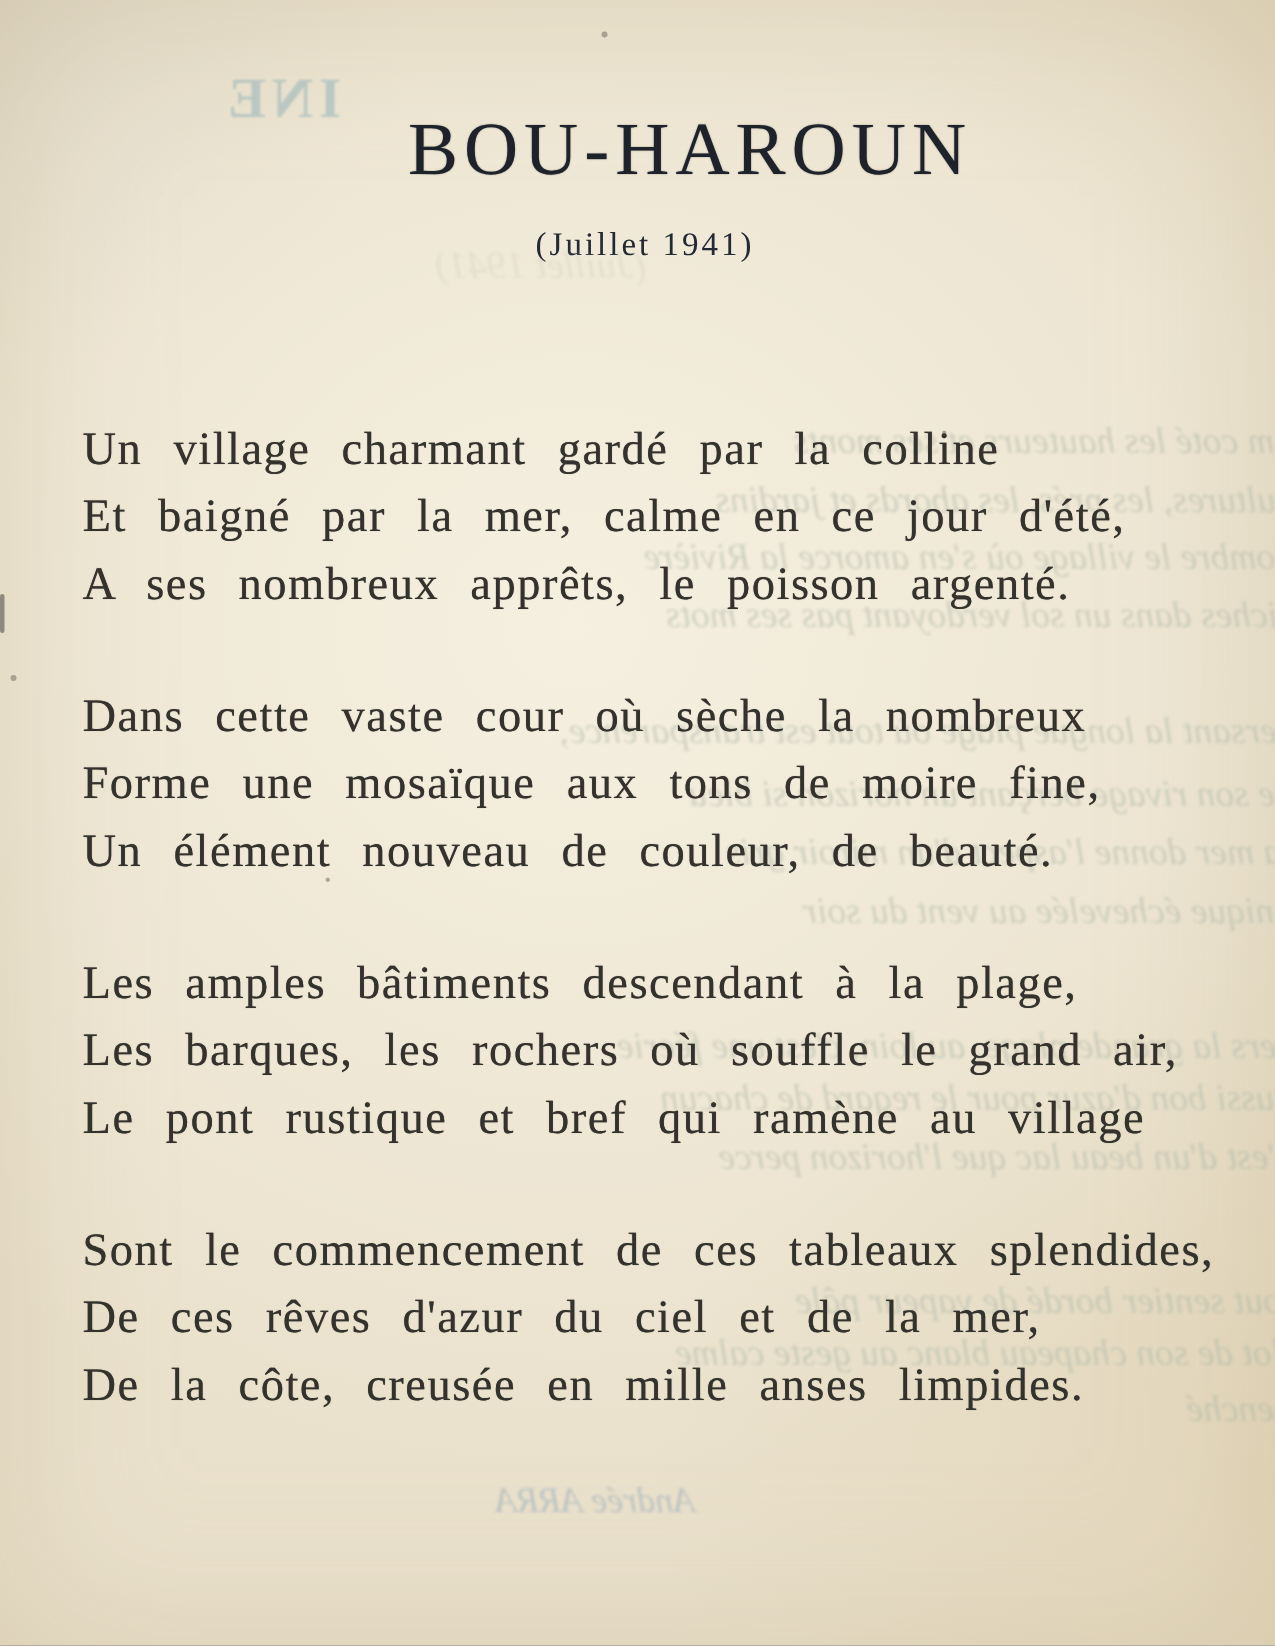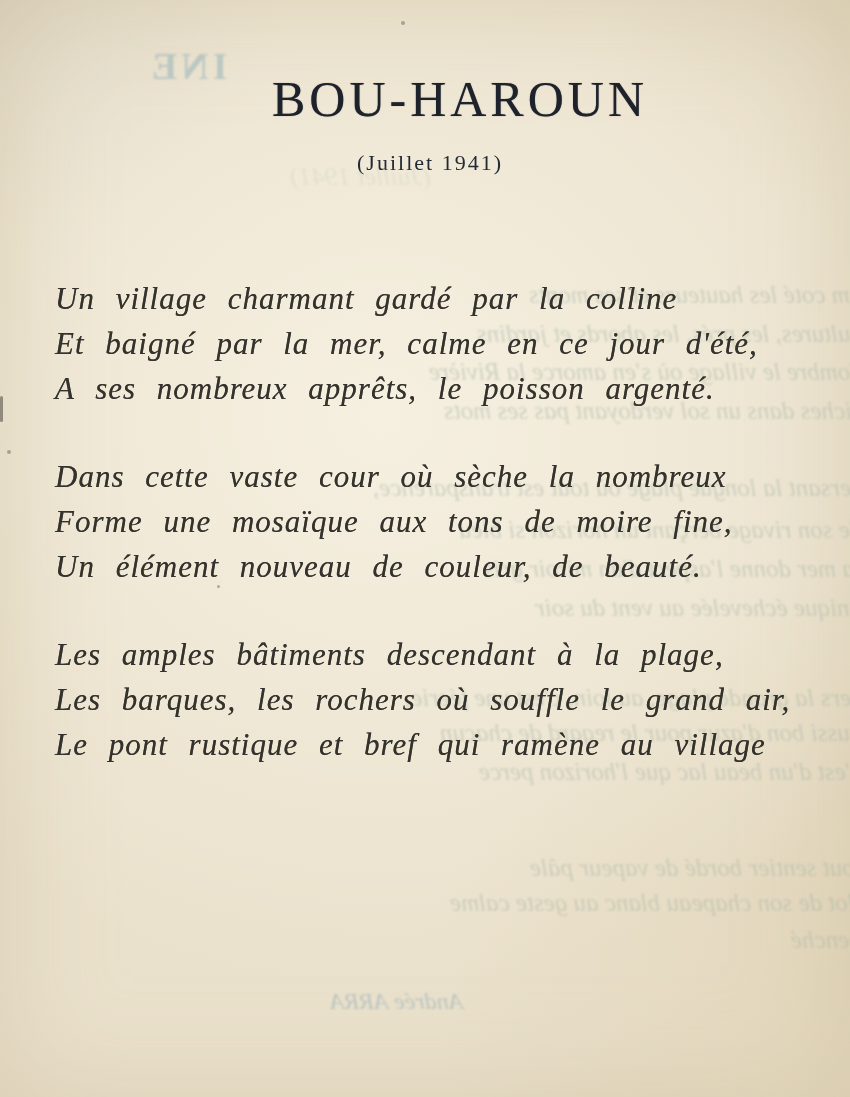--- a/index.html
+++ b/index.html
@@ -27,21 +27,20 @@
     text-shadow:0 0 1px rgba(30,34,43,.55);
   }
   .subtitle{
     position:absolute; top:150px; left:10px; right:0;
     text-align:center;
     font-size:22px; letter-spacing:2px;
     color:#232a35;
   }
   .poem{
     position:absolute; top:276px; left:55px; right:0;
-    font-style:italic;
     font-size:31px; line-height:45px;
     letter-spacing:1px; word-spacing:12px;
     color:#34322d;
     text-shadow:0 0 0.5px rgba(52,50,45,.75);
     z-index:3;
   }
   .stanza{margin:0 0 43px 0;}
   .line{white-space:nowrap;}
 
   
@@ -120,20 +119,25 @@
     <div class="stanza">
       <div class="line">Dans cette vaste cour où sèche la nombreux</div>
       <div class="line">Forme une mosaïque aux tons de moire fine,</div>
       <div class="line">Un élément nouveau de couleur, de beauté.</div>
     </div>
     <div class="stanza">
       <div class="line">Les amples bâtiments descendant à la plage,</div>
       <div class="line">Les barques, les rochers où souffle le grand air,</div>
       <div class="line">Le pont rustique et bref qui ramène au village</div>
     </div>
+    <div class="stanza">
+      <div class="line">Sont le commencement de ces tableaux splendides,</div>
+      <div class="line">De ces rêves d'azur du ciel et de la mer,</div>
+      <div class="line">De la côte, creusée en mille anses limpides.</div>
+    </div>
   </div>
 
   <div class="edge-mark"></div>
   <div class="speck s1"></div>
   <div class="speck s2"></div>
   <div class="speck s3"></div>
   <div class="speck s4"></div>
 
 </div>
 

